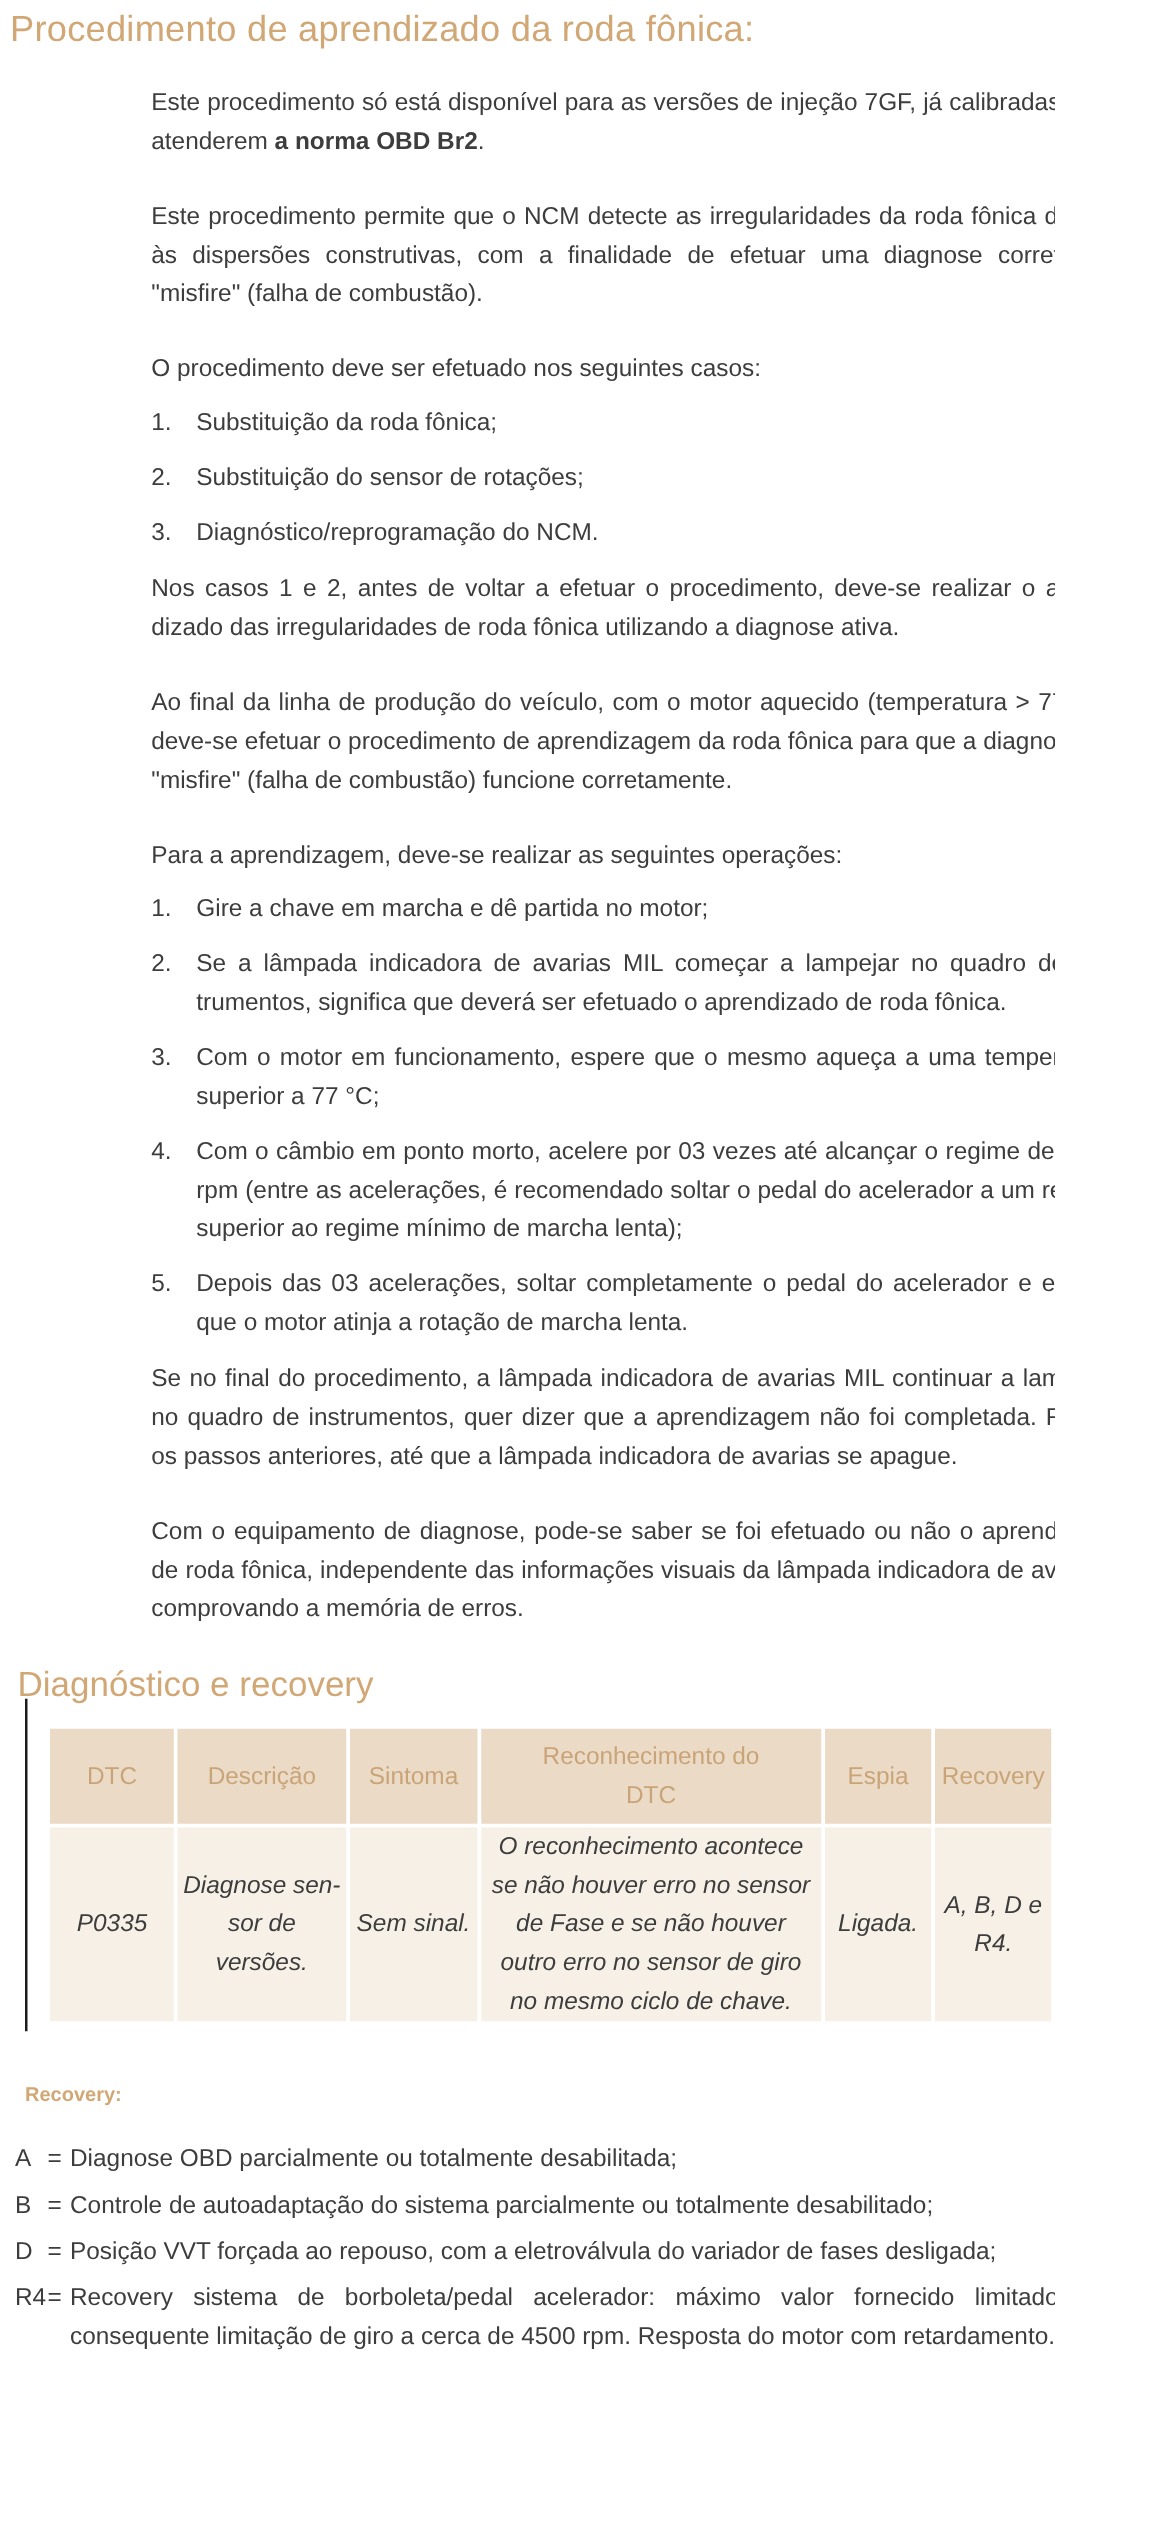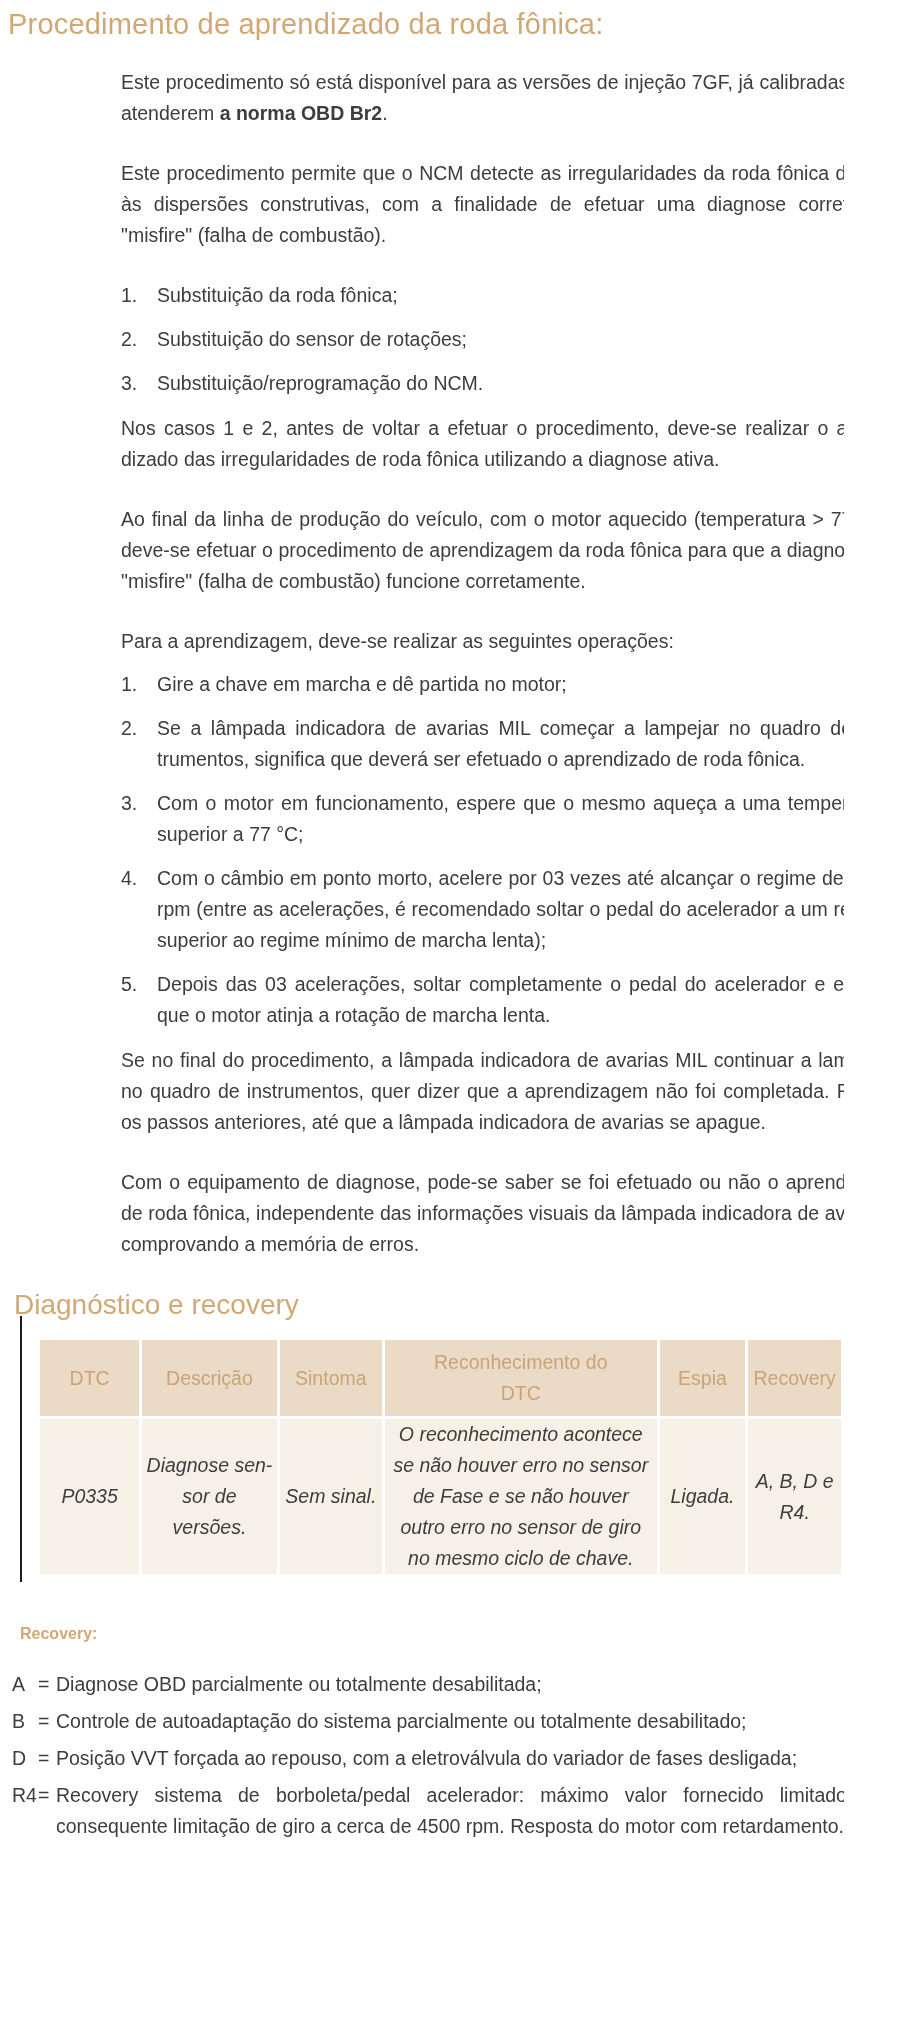--- a/index.html
+++ b/index.html
@@ -46,33 +46,34 @@
 <div class="doc">
 
   <h1 class="title">Procedimento de aprendizado da roda fônica:</h1>
 
   <div class="content">
 
     <p><span>Este procedimento só está disponível para as versões de injeção 7GF, já calibradas para atenderem </span><strong>a norma OBD Br2</strong><span>.</span></p>
 
     <p>Este procedimento permite que o NCM detecte as irregularidades da roda fônica devido às dispersões construtivas, com a finalidade de efetuar uma diagnose correta de "misfire" (falha de combustão).</p>
 
+    <p class="tight">O procedimento deve ser efetuado nos seguintes casos:</p>
 
     <ol class="num-list">
       <li>
         <span class="num">1.</span>
         <div class="li-text">Substituição da roda fônica;</div>
       </li>
       <li>
         <span class="num">2.</span>
         <div class="li-text">Substituição do sensor de rotações;</div>
       </li>
       <li>
         <span class="num">3.</span>
-        <div class="li-text">Substituição/reprogramação do NCM.</div>
+        <div class="li-text">Diagnóstico/reprogramação do NCM.</div>
       </li>
     </ol>
 
     <p>Nos casos 1 e 2, antes de voltar a efetuar o procedimento, deve-se realizar o apren­dizado das irregularidades de roda fônica utilizando a diagnose ativa.</p>
 
     <p>Ao final da linha de produção do veículo, com o motor aquecido (temperatura &gt; 77 °C), deve-se efetuar o procedimento de aprendizagem da roda fônica para que a diagnose de "misfire" (falha de combustão) funcione corretamente.</p>
 
     <p class="tight">Para a aprendizagem, deve-se realizar as seguintes operações:</p>
 
     <ol class="num-list">

